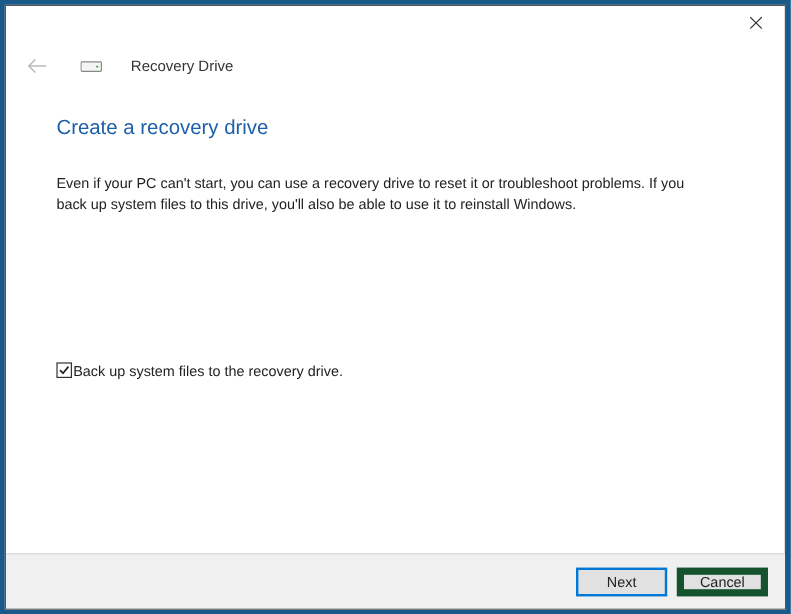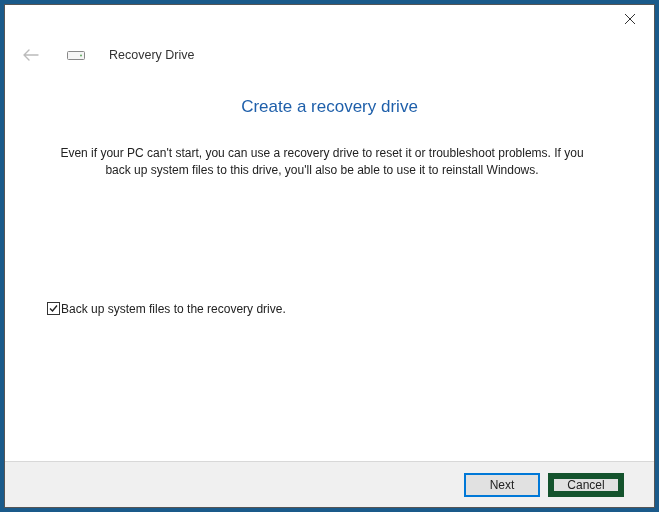--- a/index.html
+++ b/index.html
@@ -62,21 +62,20 @@
     }
     .drive-icon svg {
       display: block;
     }
     .wizard-title {
       font-size: 12.5px;
       color: #333;
     }
     .content {
       padding: 32px 42px 0 42px;
-      text-align: center;
     }
     .heading {
       font-size: 17px;
       color: #1e5faa;
       font-weight: 400;
       margin-bottom: 28px;
     }
     .description {
       font-size: 12px;
       color: #222;
@@ -108,21 +107,21 @@
       position: absolute;
       bottom: 0;
       left: 0;
       right: 0;
       height: 46px;
       border-top: 1px solid #d8d8d8;
       background: #f0f0f0;
       display: flex;
       align-items: center;
       justify-content: flex-end;
-      padding-right: 30px;
+      padding-right: 14px;
       gap: 8px;
     }
     .btn {
       min-width: 76px;
       height: 24px;
       font-size: 12px;
       color: #222;
       background: #e1e1e1;
       border: 6px solid #14532d;
       display: flex;

